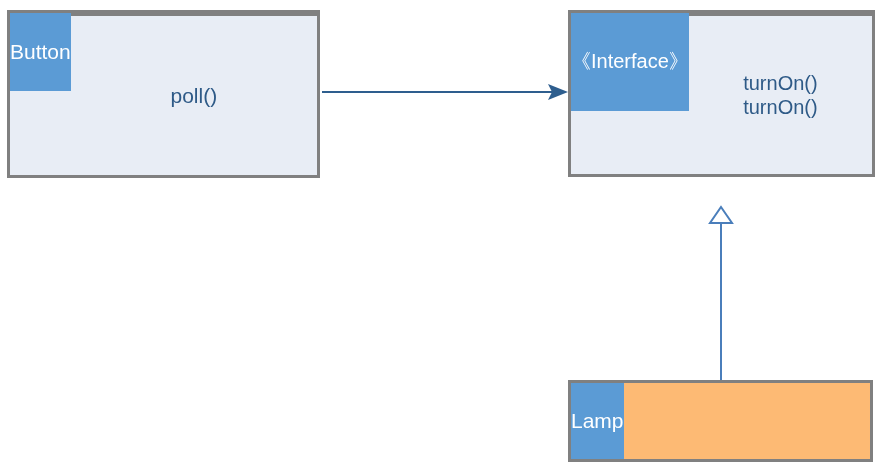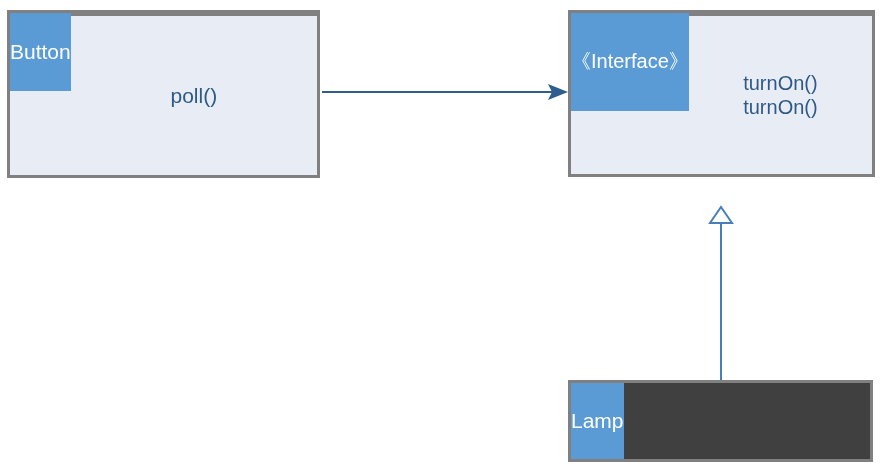--- a/index.html
+++ b/index.html
@@ -88,21 +88,21 @@
   #box-buttonserver .uml-body {
     font-size: 20px;
   }
 
   
   #box-lamp {
     left: 568px;
     top: 380px;
     width: 305px;
     height: 82px;
-    background: #404040;
+    background: #fdba74;
   }
   #box-lamp .uml-header {
     height: 100%;
     font-size: 21px;
   }
 
   
   .connector-svg {
     position: absolute;
     left: 0;

